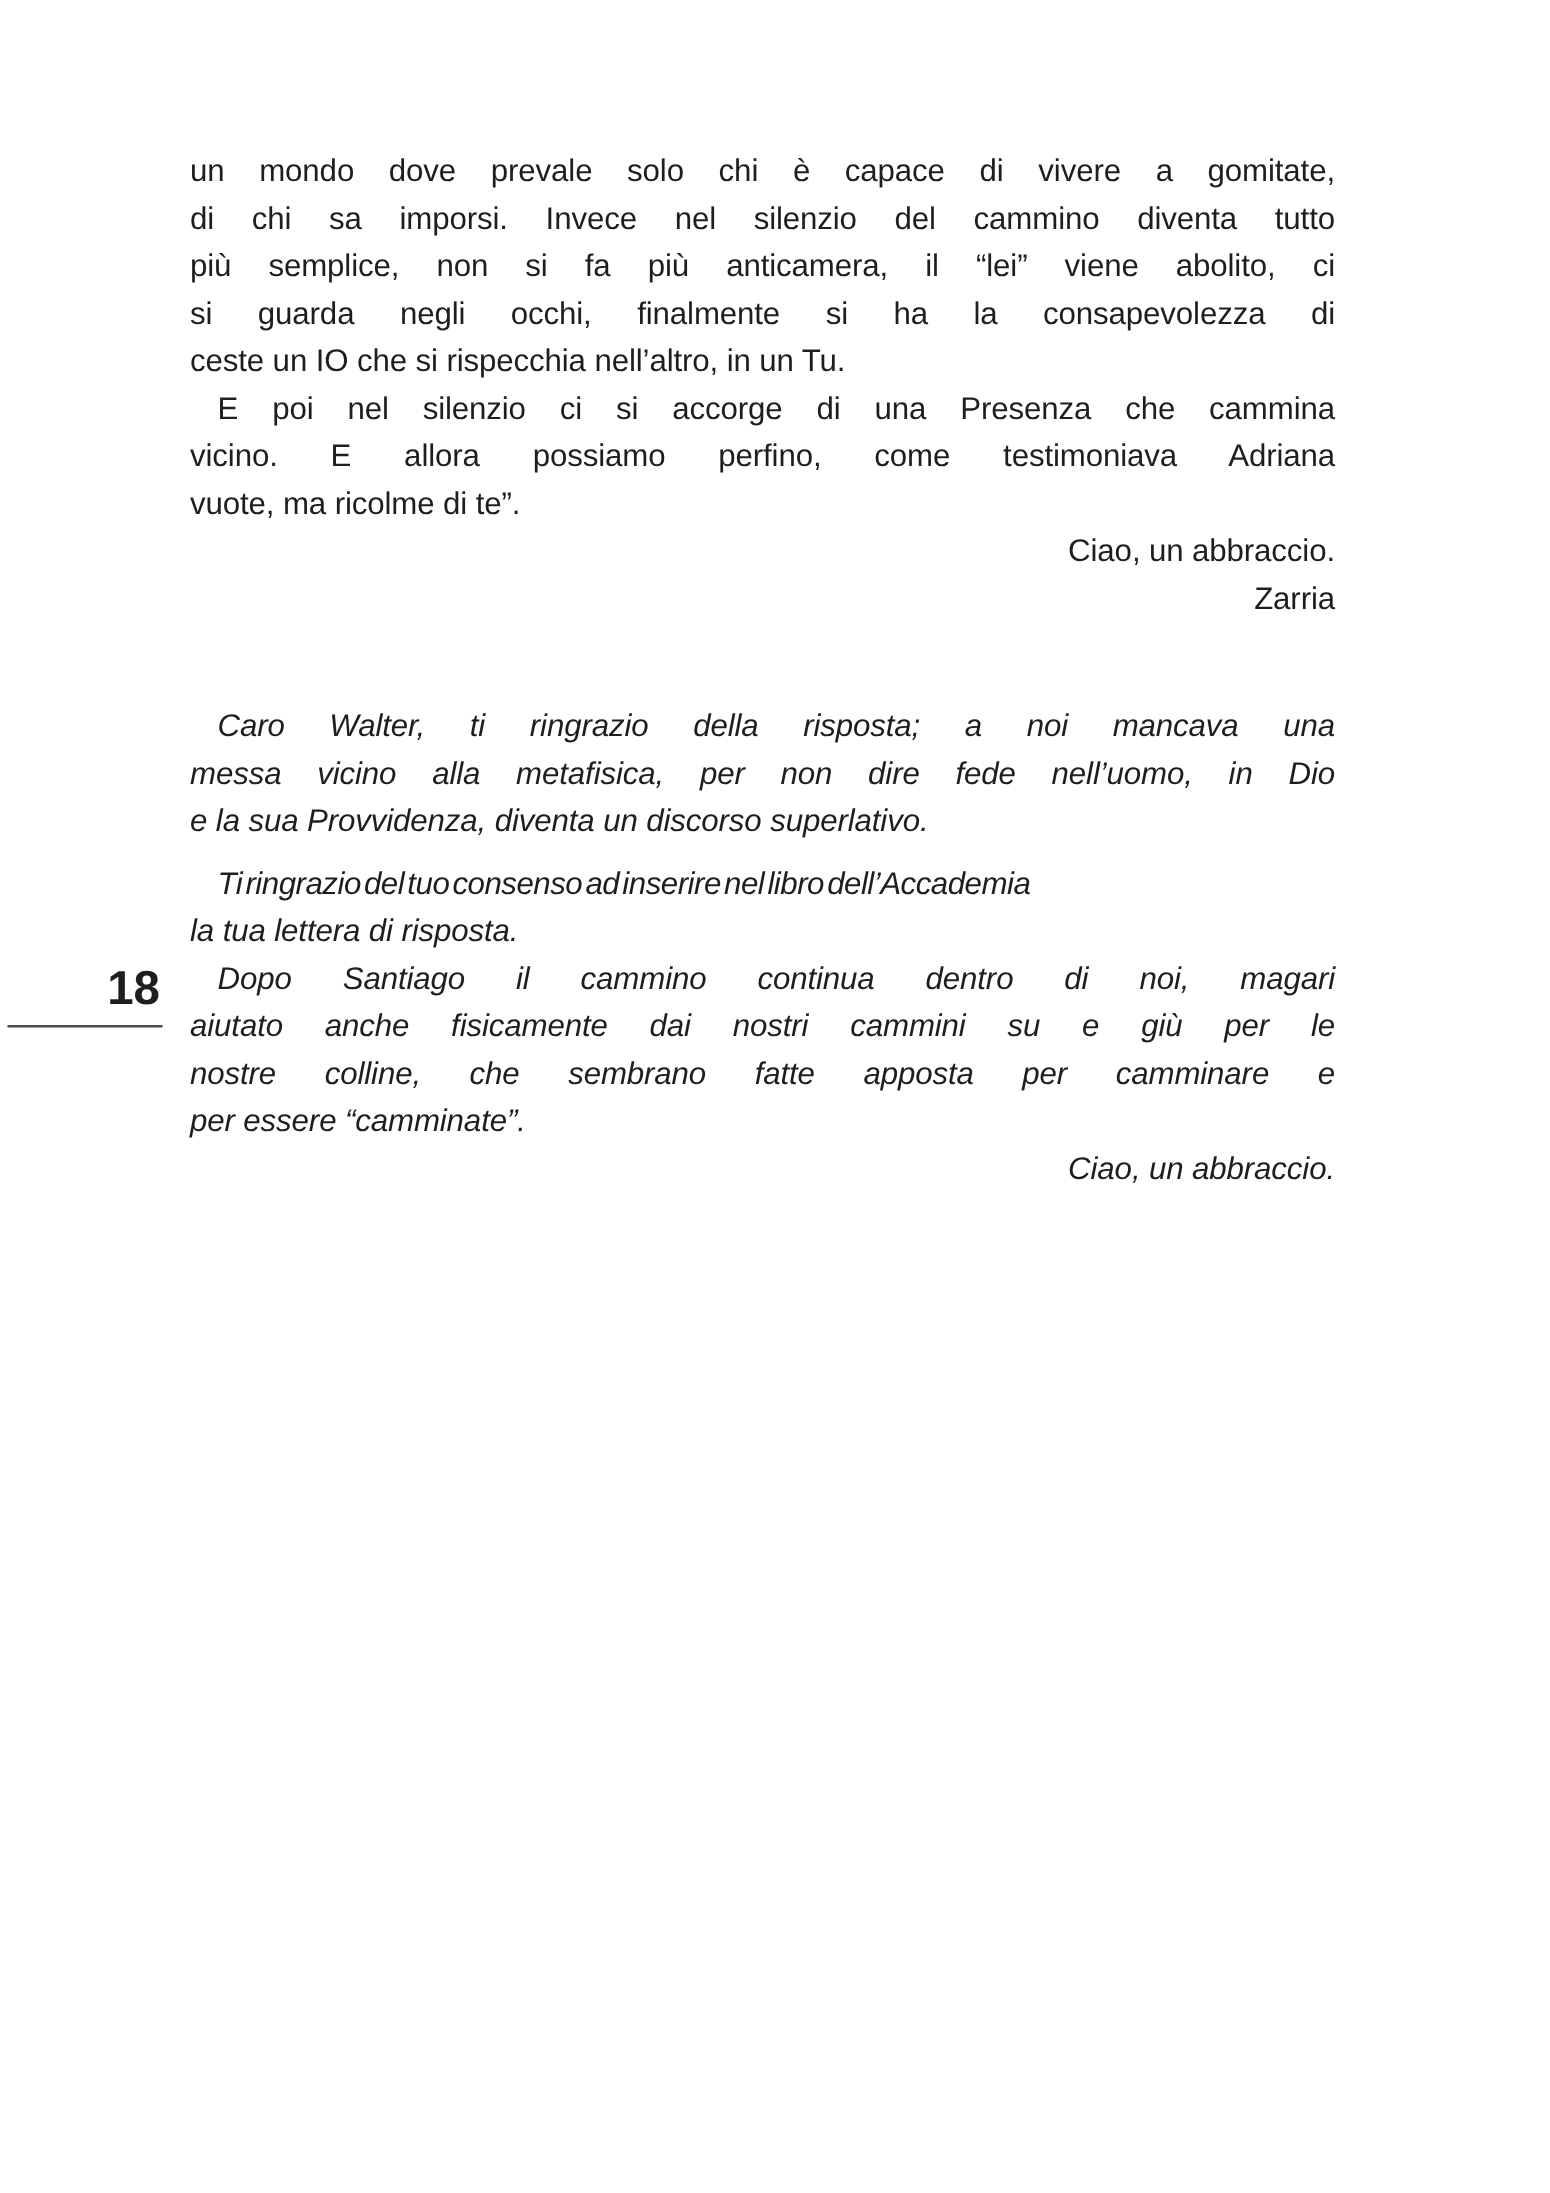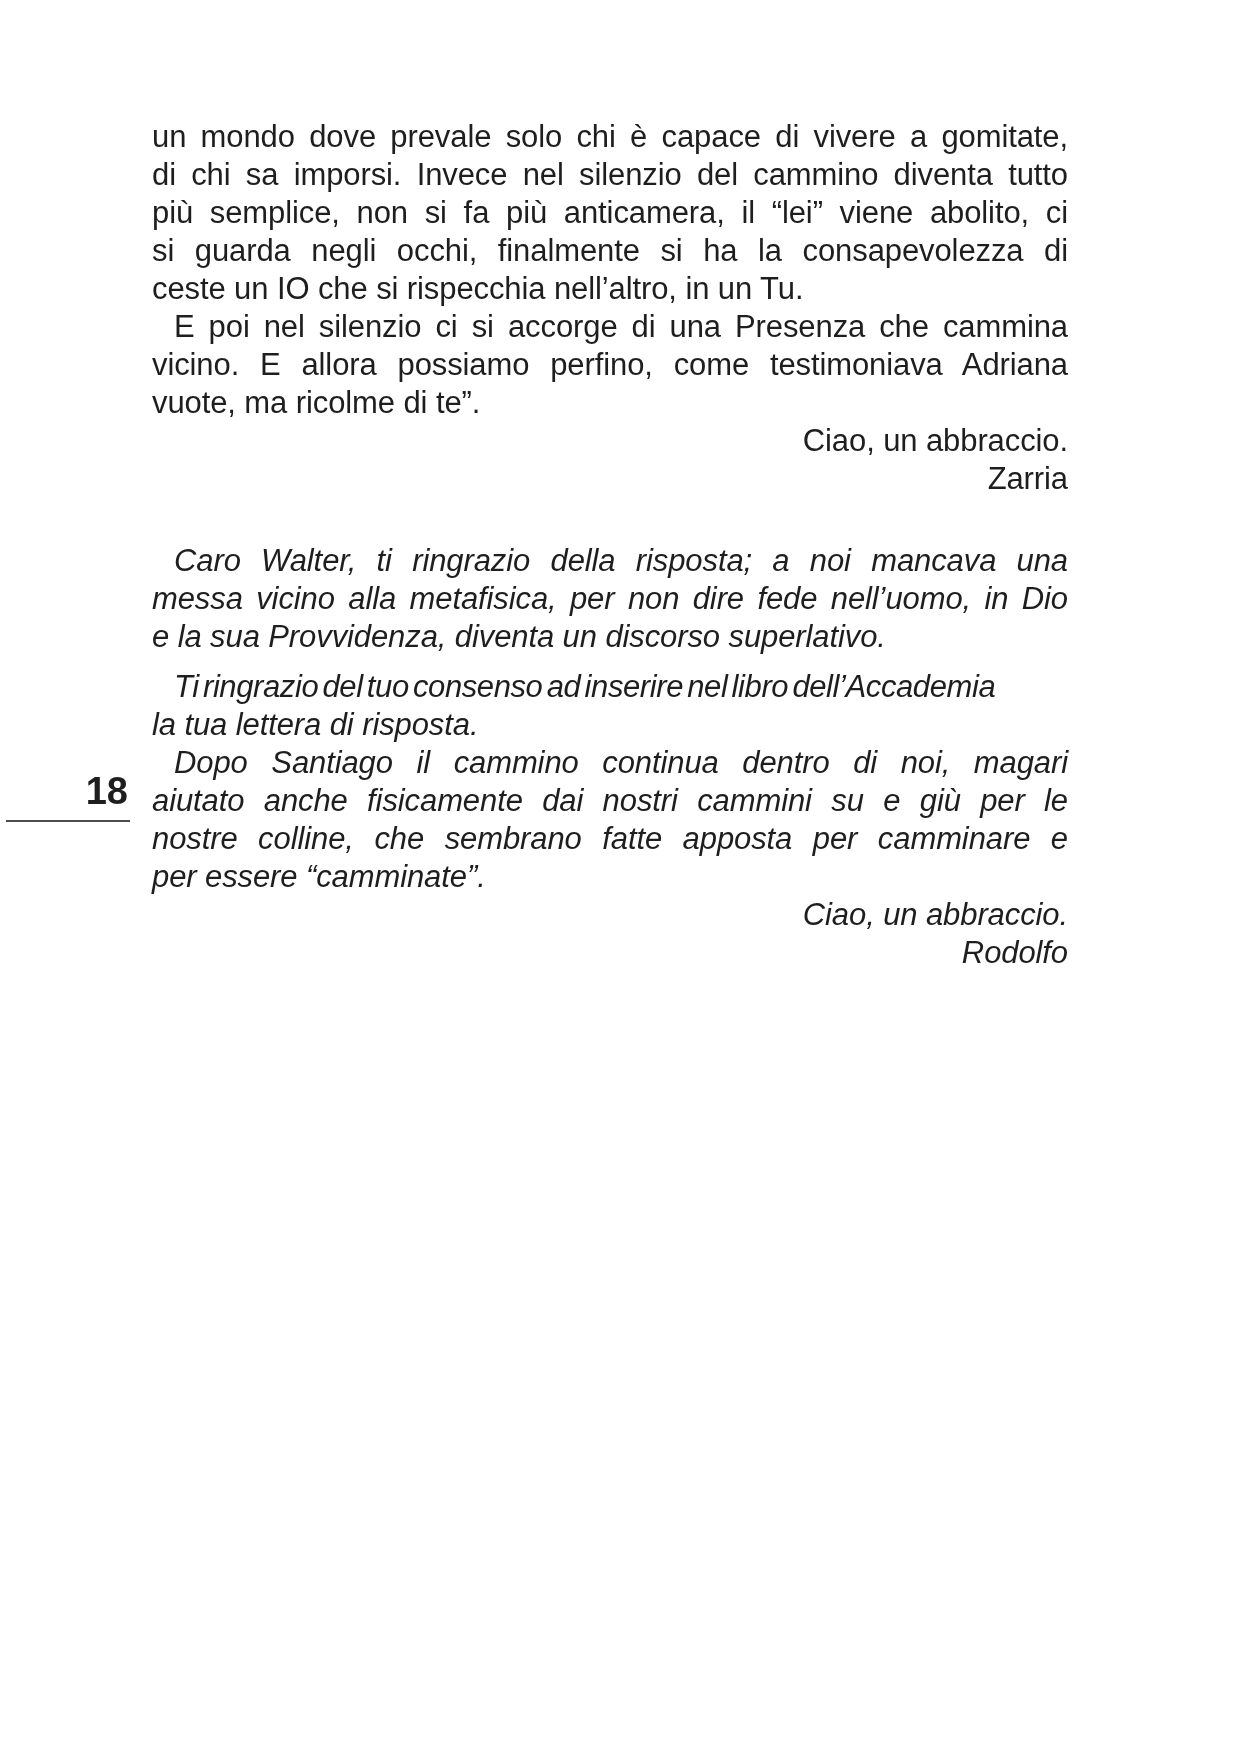--- a/index.html
+++ b/index.html
@@ -14,36 +14,36 @@
     background: #ffffff;
     font-family: "Liberation Sans", sans-serif;
     color: #1e1e1e;
     overflow: hidden;
   }
   .text-block {
     position: absolute;
     left: 152px;
     top: 118px;
     width: 916px;
-    font-size: 31px;
+    font-size: 25px;
     line-height: 38px;
     letter-spacing: -0.1px;
   }
   .line { min-height: 38px; }
   
   .j {
     text-align: justify;
     text-align-last: justify;
     text-justify: inter-word;
     word-spacing: -1.5px;
   }
   .ind { text-indent: 22px; }
   .r { text-align: right; }
   .it { font-style: italic; }
-  .gap-top { margin-top: 44px; }
+  .gap-top { margin-top: 64px; }
   
   .tight {
     white-space: nowrap;
     word-spacing: -4px;
     letter-spacing: -0.4px;
     text-align: left;
     text-align-last: left;
     margin-top: 12px;
   }
   .folio {
@@ -92,17 +92,16 @@
       <div class="line j ind gap-top">Caro Walter, ti ringrazio della risposta; a noi mancava una</div>
       <div class="line j">messa vicino alla metafisica, per non dire fede nell’uomo, in Dio</div>
       <div class="line">e la sua Provvidenza, diventa un discorso superlativo.</div>
       <div class="line ind tight">Ti ringrazio del tuo consenso ad inserire nel libro dell’Accademia</div>
       <div class="line">la tua lettera di risposta.</div>
       <div class="line j ind">Dopo Santiago il cammino continua dentro di noi, magari</div>
       <div class="line j">aiutato anche fisicamente dai nostri cammini su e giù per le</div>
       <div class="line j">nostre colline, che sembrano fatte apposta per camminare e</div>
       <div class="line">per essere “camminate”.</div>
       <div class="line r">Ciao, un abbraccio.</div>
-      <div class="line r">Rodolfo</div>
     </div>
 
   </div>
 </div>
 
 </body></html>

